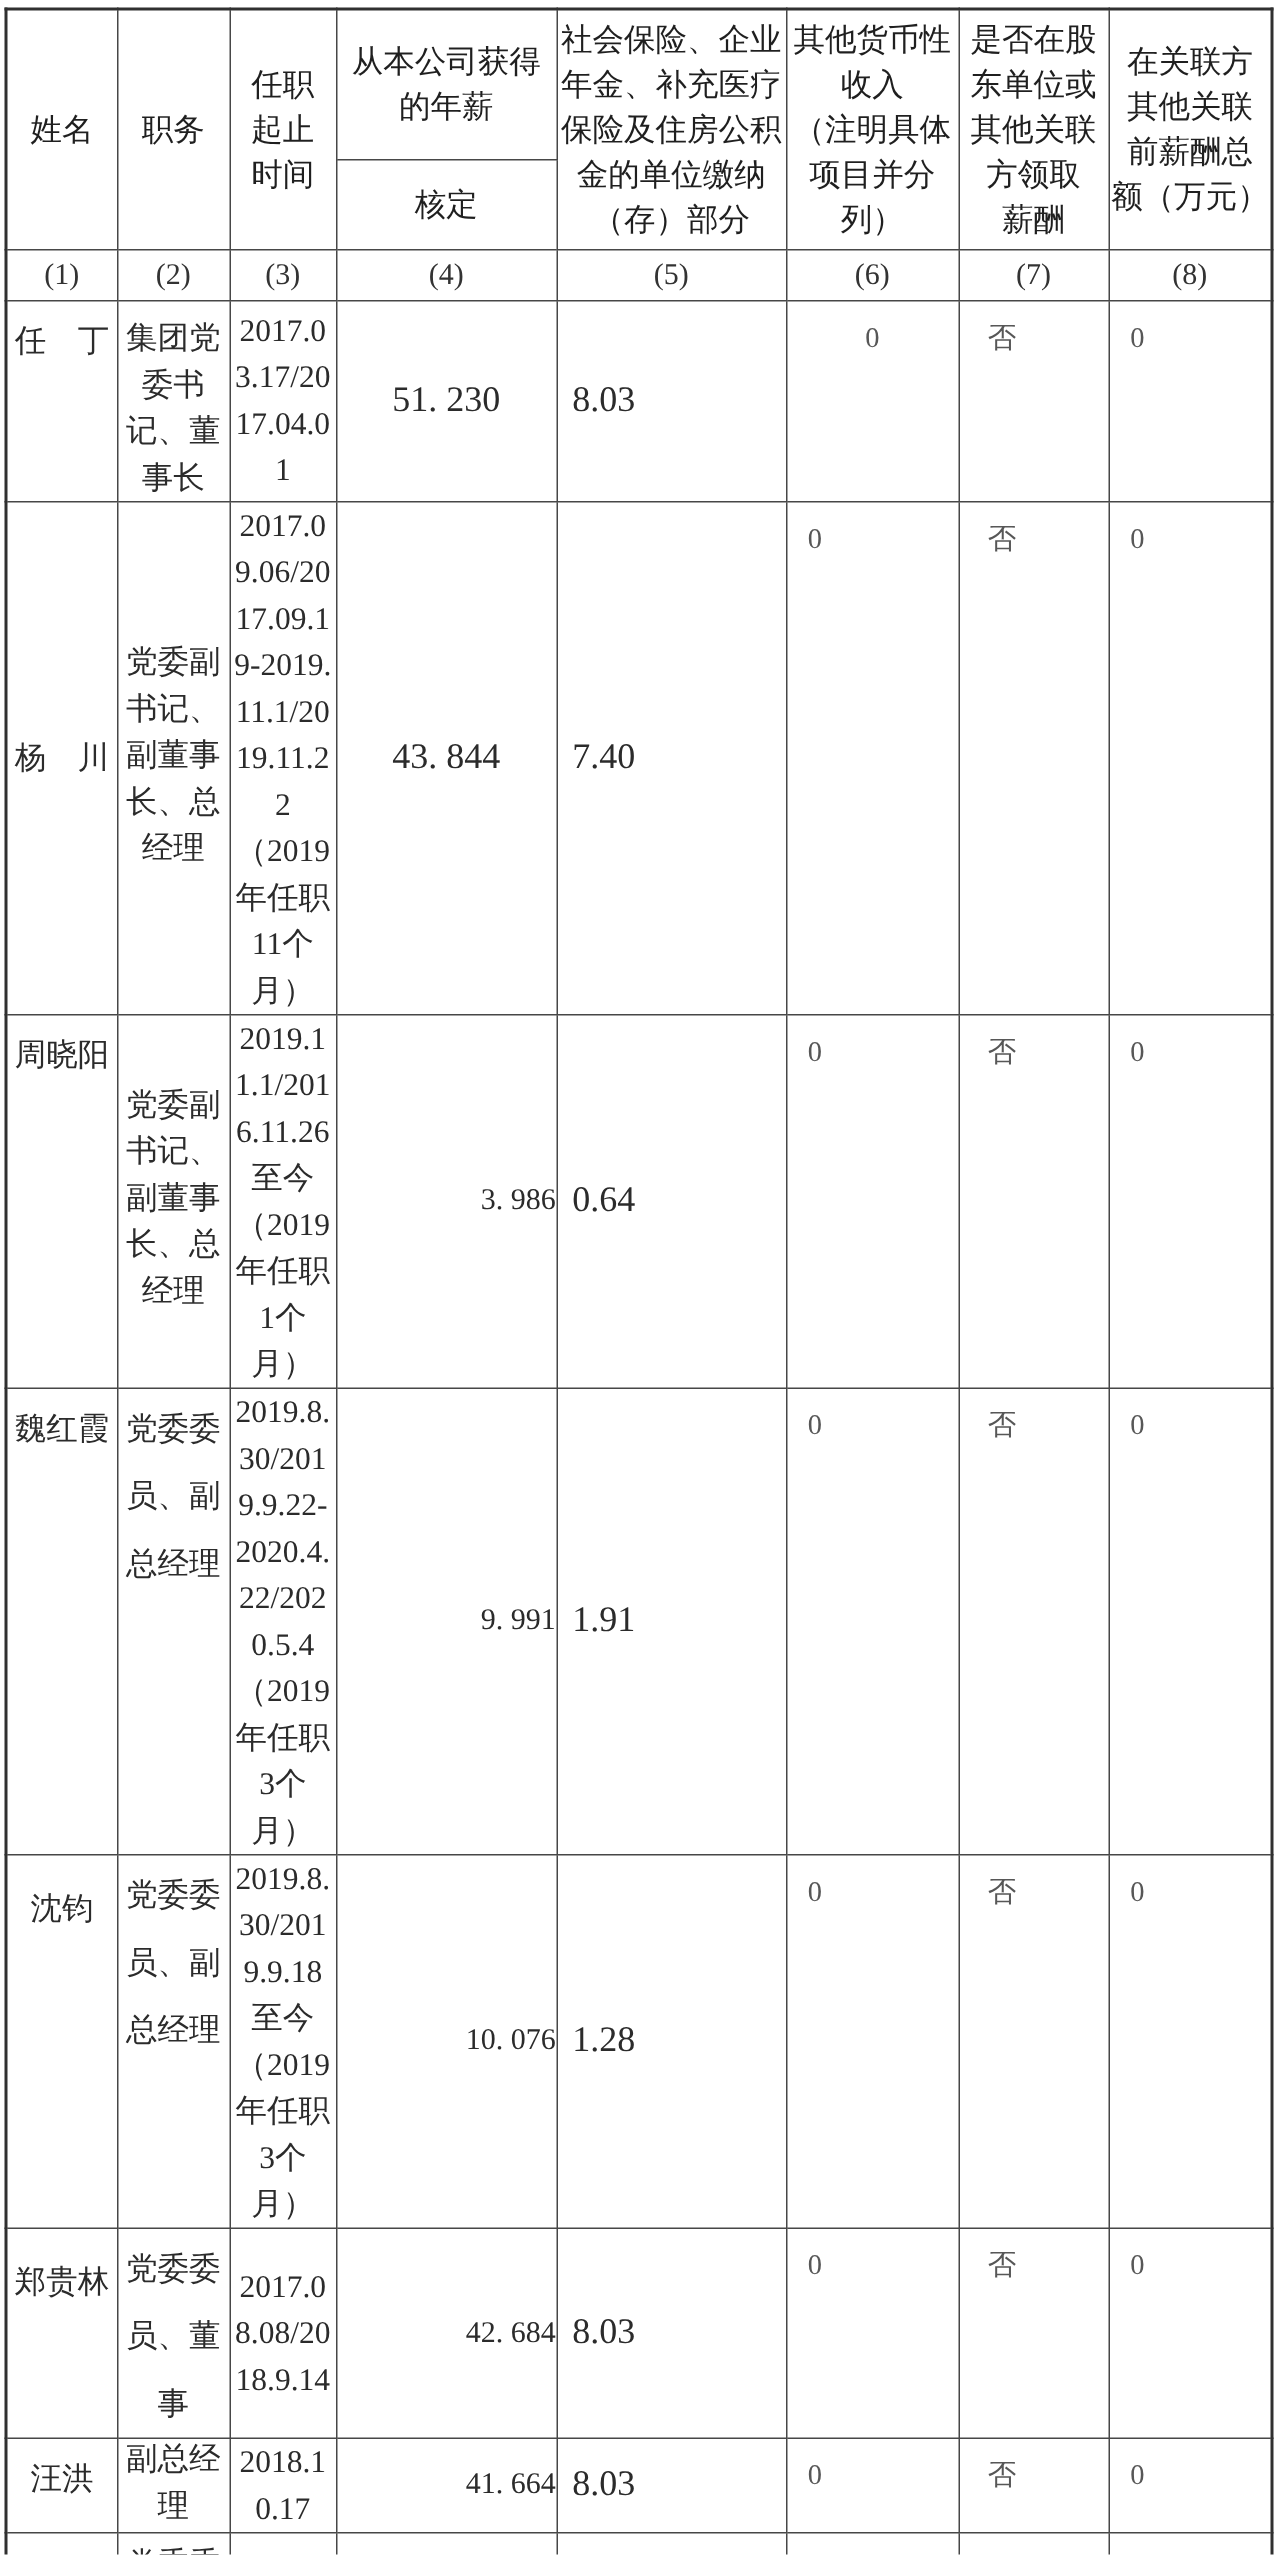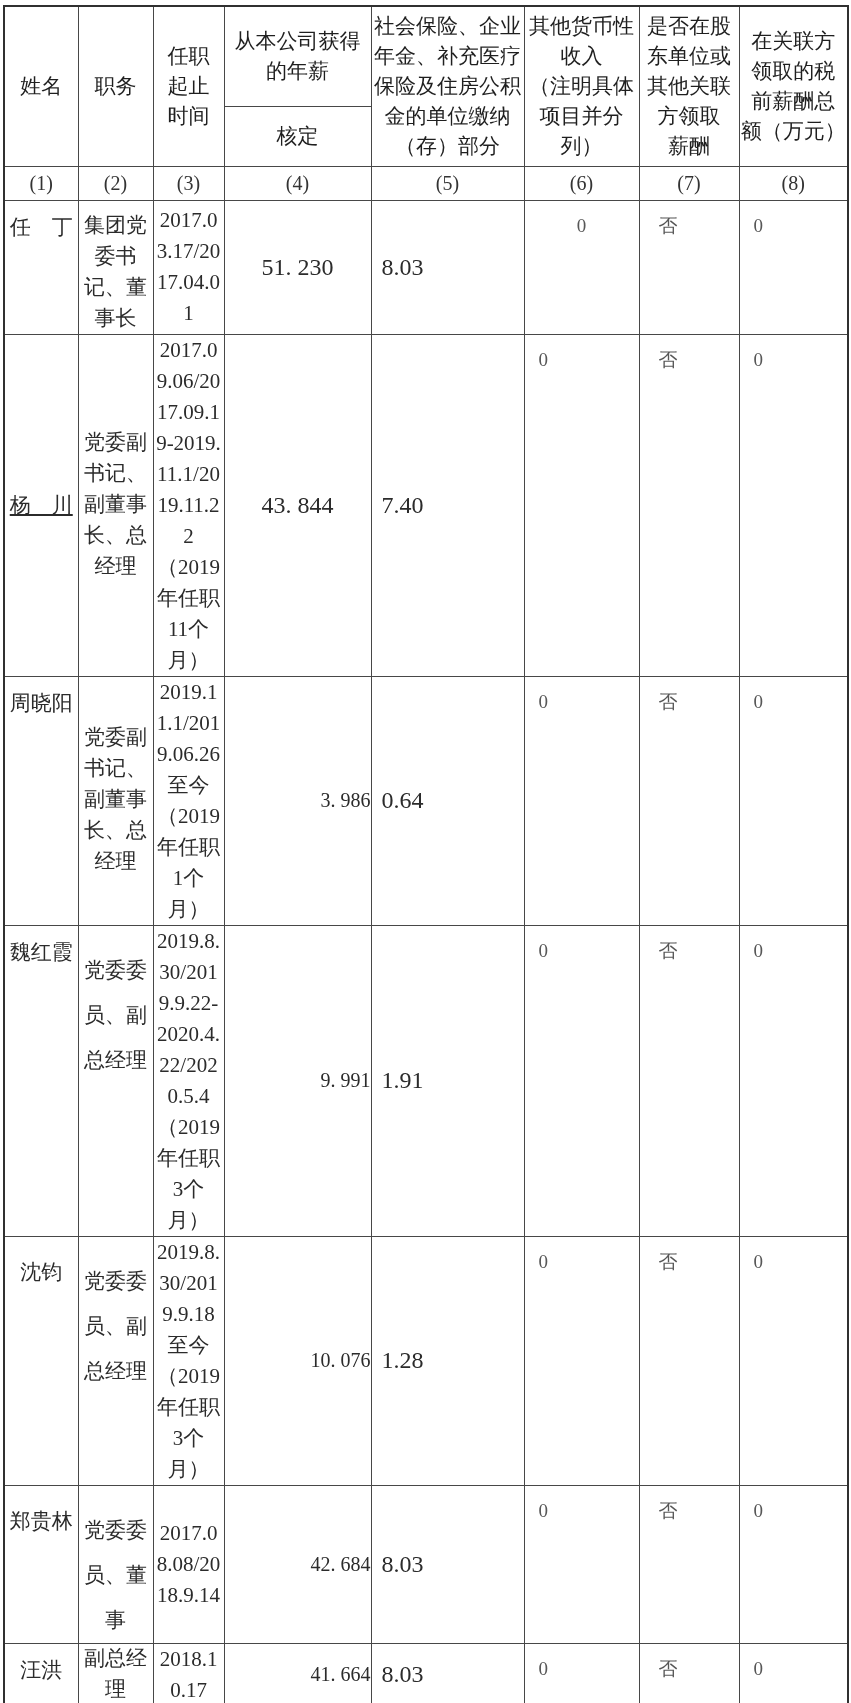--- a/index.html
+++ b/index.html
@@ -31,26 +31,26 @@
     padding: 0;
     overflow: hidden;
     vertical-align: middle;
     text-align: center;
   }
   
   td.hd { line-height: 30px; color: #1f1f1f; }
   tr.idx td { font-size: 20px; color: #333333; line-height: 33px; }
   
   td.name  { vertical-align: top; padding-top: 11px; }
-  td.name-mid { vertical-align: middle; padding-top: 0; text-decoration: underline; }
+  td.name-mid { vertical-align: middle; padding-top: 0; }
   td.name-low { vertical-align: top; padding-top: 20px; }
   
   td.pos      { vertical-align: top; padding-top: 9px; margin-left: 48px; }
   td.pos-mid  { vertical-align: middle; font-family: Liberation Mono, monospace; }
-  td.pos-tall { vertical-align: top; padding-top: 22px; line-height: 45px; }
+  td.pos-tall { vertical-align: top; padding-top: 4px; line-height: 45px; }
   td.pos-t40  { vertical-align: middle; line-height: 40px; }
   
   td.term { vertical-align: middle; }
   
   td.sal      { text-align: right; padding-left: 8px; font-size: 20px; }
   td.sal-c    { text-align: center; padding-left: 0; font-size: 24px; }
   td.sal-top  { vertical-align: top; padding-top: 8px; }
   
   td.ins { text-align: left; padding-left: 10px; font-size: 24px; }
   
@@ -95,21 +95,21 @@
 收入
 （注明具体
 项目并分
 列）</td>
       <td class="hd" rowspan="2">是否在股
 东单位或
 其他关联
 方领取
 薪酬</td>
       <td class="hd" rowspan="2">在关联方
-领取的税
+其他关联
 前薪酬总
 额（万元）</td>
     </tr>
 
     <tr style="height:60px">
       <td class="hd">核定</td>
     </tr>
 
     <tr class="idx" style="height:33px">
       <td>(1)</td>
@@ -165,21 +165,21 @@
 
     <tr style="height:217px">
       <td class="name">周晓阳</td>
       <td class="pos-mid">党委副
 书记、
 副董事
 长、总
 经理</td>
       <td class="term">2019.1
 1.1/201
-9.06.26
+6.11.26
 至今
 （2019
 年任职
 1个月）</td>
       <td class="sal">3. 986</td>
       <td class="ins">0.64</td>
       <td class="mut oth">0</td>
       <td class="mut rel">否</td>
       <td class="mut rtot">0</td>
     </tr>

